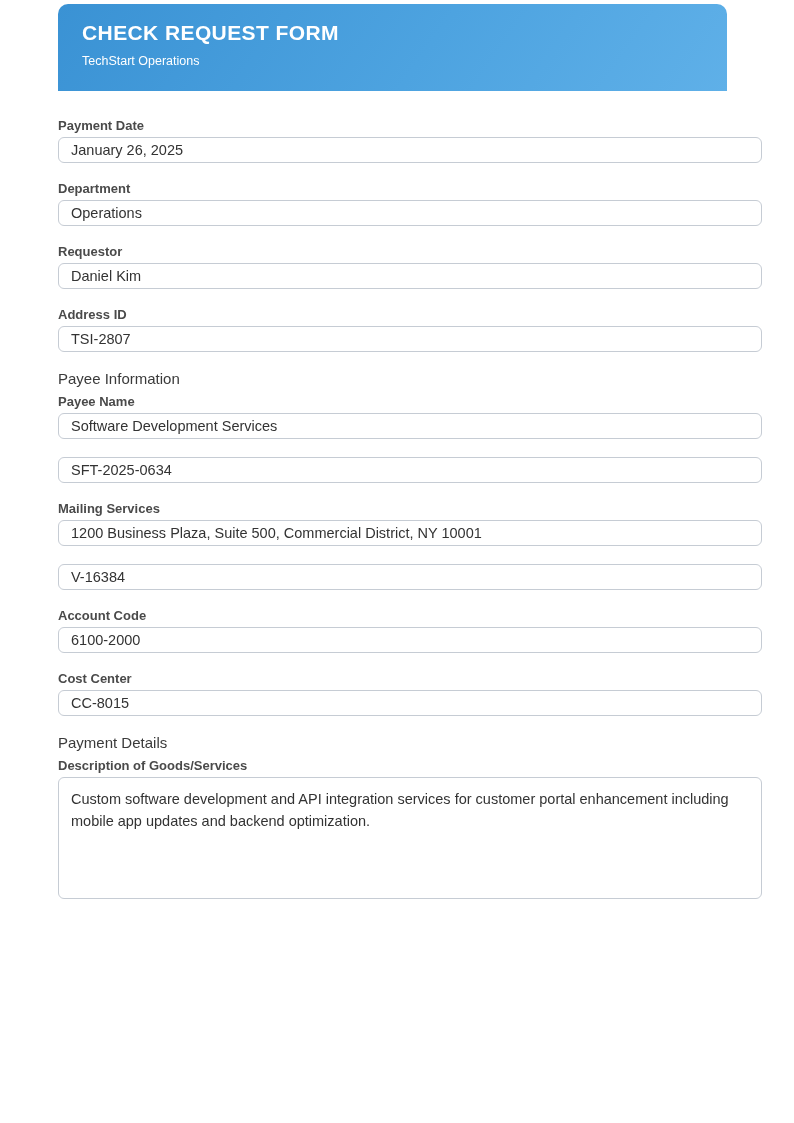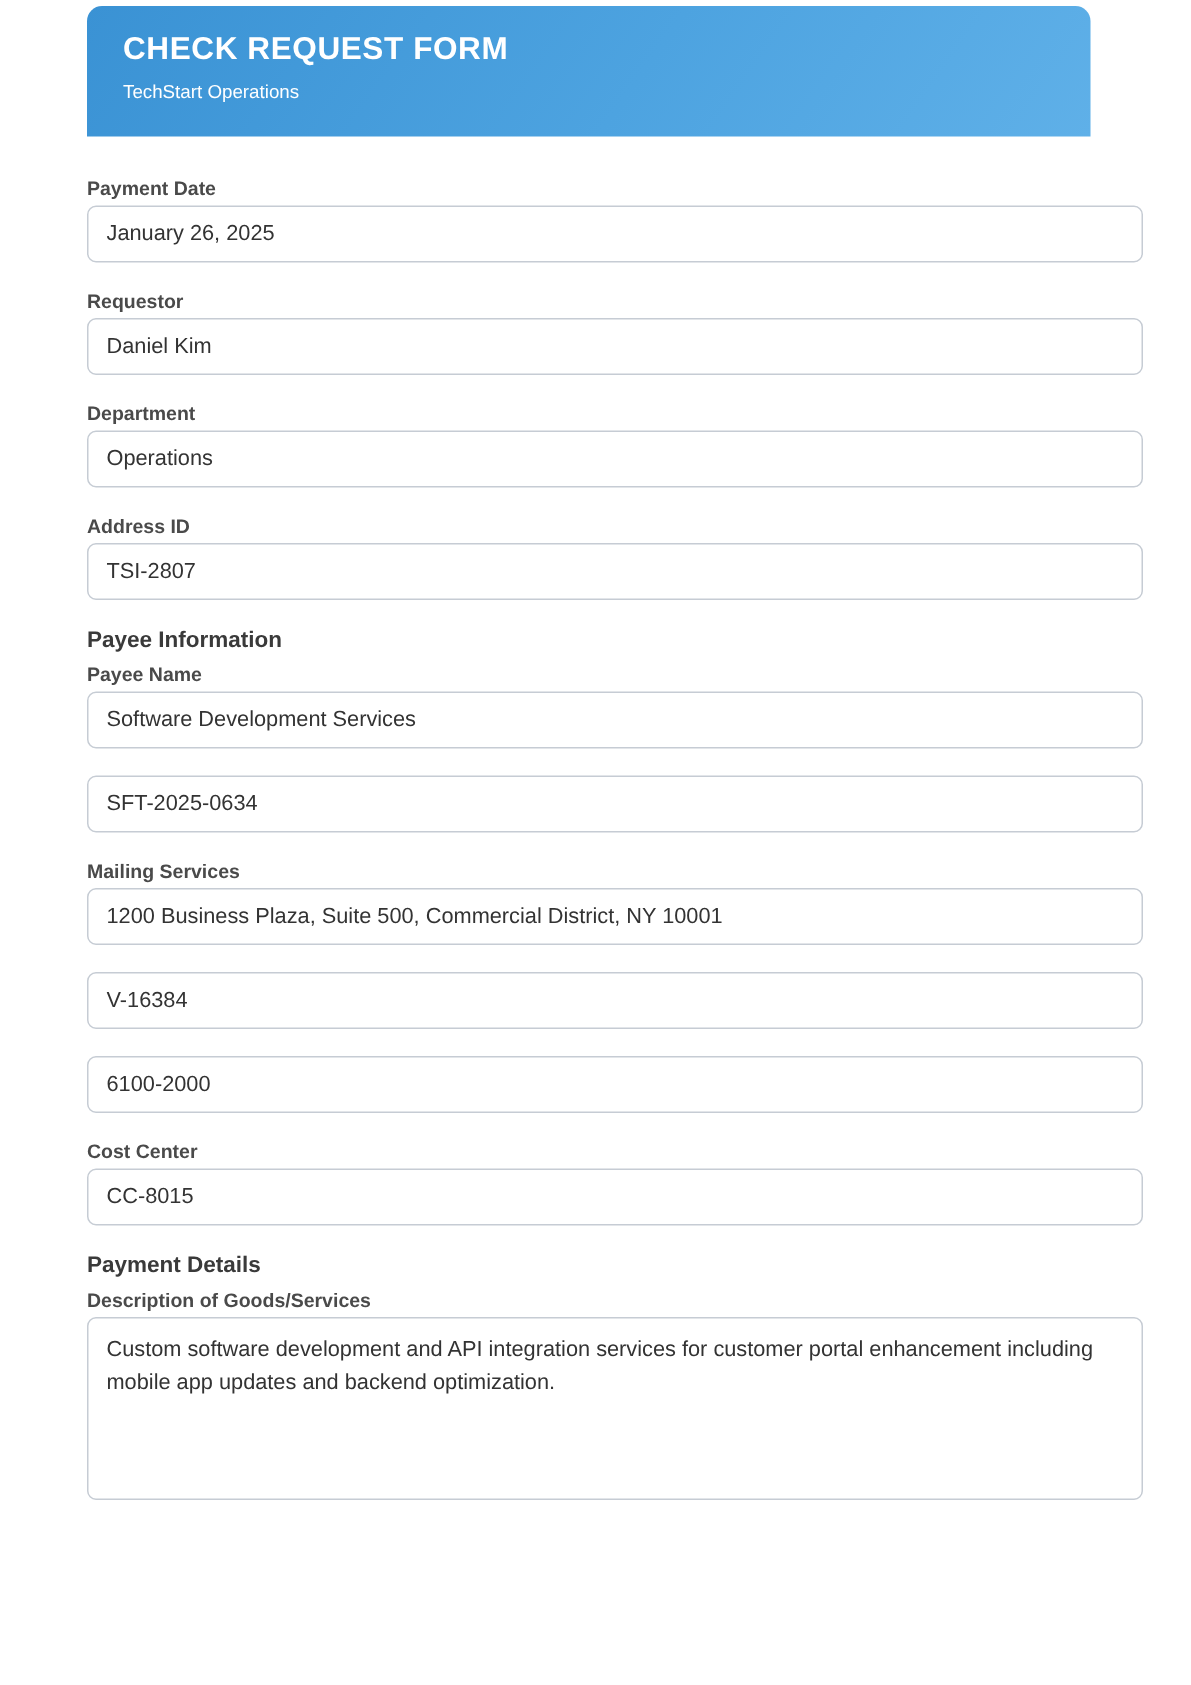--- a/index.html
+++ b/index.html
@@ -46,29 +46,29 @@
     line-height: 15px;
     margin-bottom: 4px;
   }
   .text-input {
     display: block;
     width: 704px;
     height: 26px;
     border: 1px solid #c6ccd4;
     border-radius: 6px;
     background: #ffffff;
-    padding: 18px 12px;
+    padding: 0 12px;
     font-family: "Liberation Sans", sans-serif;
     font-size: 14.5px;
     color: #333333;
     outline: none;
   }
   .section-title {
     font-size: 15px;
-    font-weight: bold;
+    font-weight: normal;
     color: #3a3a3a;
     line-height: 18px;
     margin: 12px 0 6px 0;
   }
   .textarea-input {
     display: block;
     width: 704px;
     height: 122px;
     border: 1px solid #c6ccd4;
     border-radius: 6px;
@@ -92,27 +92,27 @@
     <div class="form-subtitle">TechStart Operations</div>
   </div>
 
   <div class="field">
     <label class="field-label">Payment Date</label>
     <input type="text" class="text-input" value="January 26, 2025" style="">
   </div>
 
 
   <div class="field">
-    <label class="field-label">Requestor</label>
-    <input type="text" class="text-input" value="Daniel Kim" style="">
+    <label class="field-label">Department</label>
+    <input type="text" class="text-input" value="Operations" style="">
   </div>
 
   <div class="field">
-    <label class="field-label">Department</label>
-    <input type="text" class="text-input" value="Operations" style="">
+    <label class="field-label">Requestor</label>
+    <input type="text" class="text-input" value="Daniel Kim" style="">
   </div>
 
   <div class="field">
     <label class="field-label">Address ID</label>
     <input type="text" class="text-input" value="TSI-2807" style="">
   </div>
 
   <div class="section-title">Payee Information</div>
 
   <div class="field">
@@ -127,20 +127,21 @@
   <div class="field">
     <label class="field-label">Mailing Services</label>
     <input type="text" class="text-input" value="1200 Business Plaza, Suite 500, Commercial District, NY 10001" style="">
   </div>
 
   <div class="field">
     <input type="text" class="text-input" value="V-16384" style="">
   </div>
 
   <div class="field">
+    <label class="field-label">Account Code</label>
     <input type="text" class="text-input" value="6100-2000" style="">
   </div>
 
   <div class="field">
     <label class="field-label">Cost Center</label>
     <input type="text" class="text-input" value="CC-8015" style="">
   </div>
 
   <div class="section-title">Payment Details</div>
 

